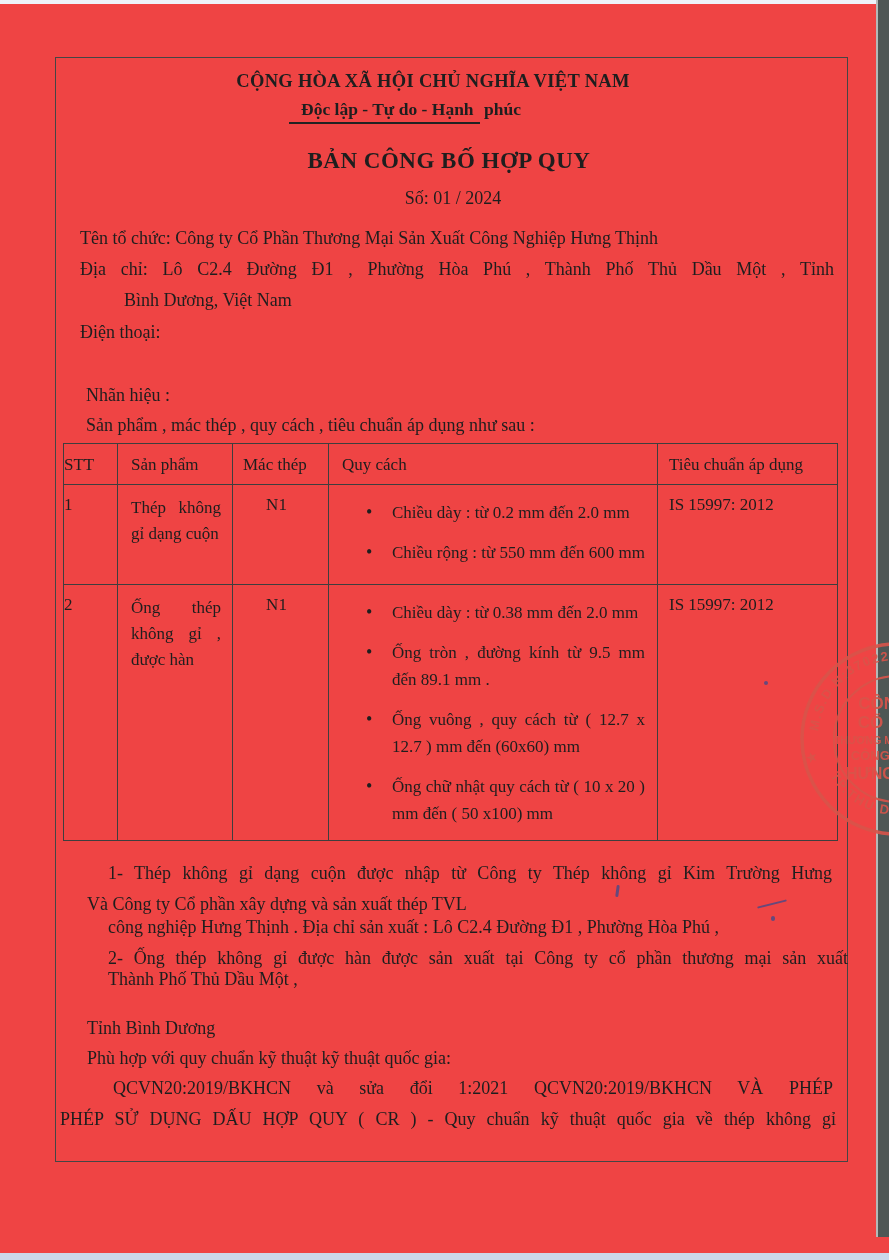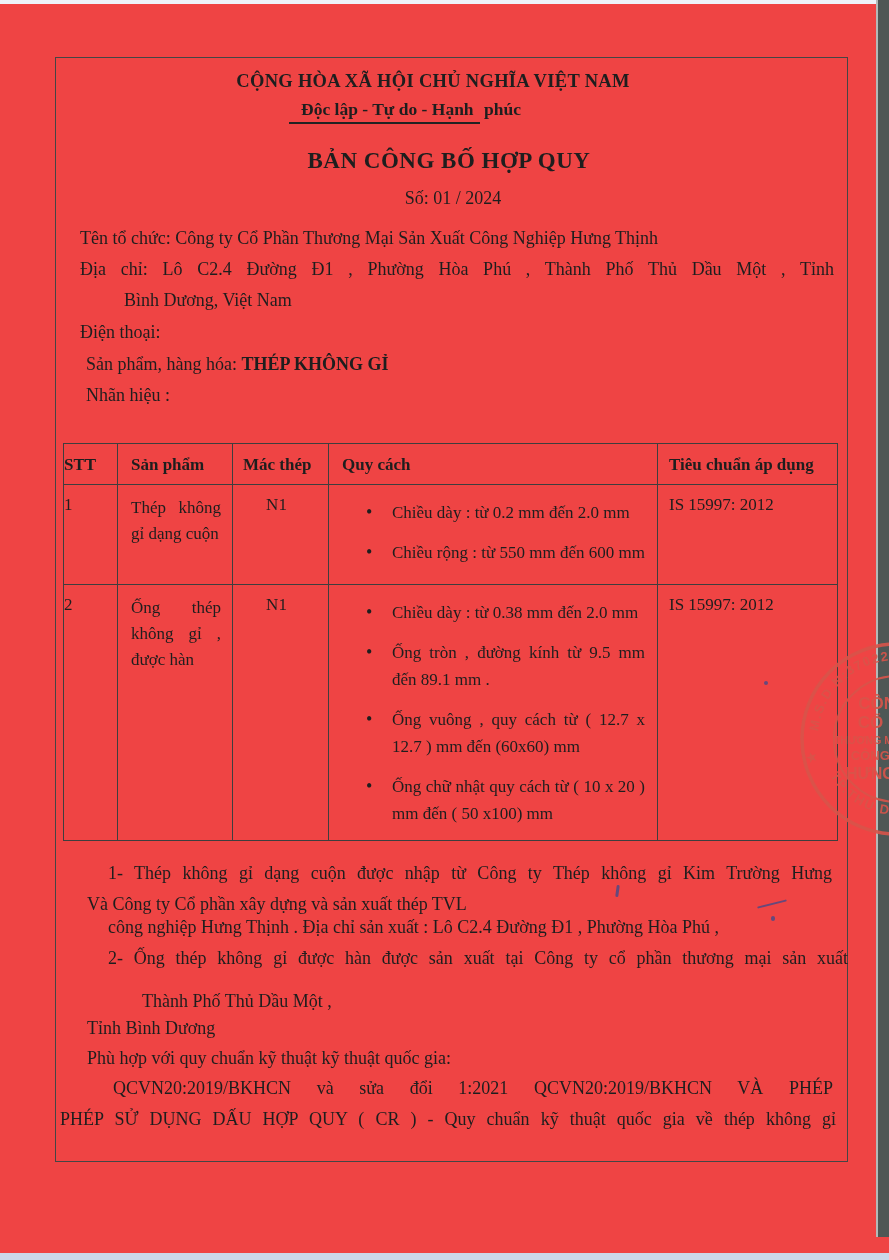--- a/index.html
+++ b/index.html
@@ -29,21 +29,21 @@
   .wrapline { font-size:18px; line-height:28px; text-align:justify; text-align-last:justify; white-space:normal; }
   .bold { font-weight:bold; }
 
   table.spec { position:absolute; left:63px; top:443px; width:774px;
                border-collapse:collapse; table-layout:fixed; font-size:17px; }
   table.spec th, table.spec td { border:1.6px solid #3e3e3e; vertical-align:top;
                font-weight:normal; text-align:left; padding:0; }
   table.spec thead th { height:40px; vertical-align:middle; }
   th.c-stt, td.c-stt { text-align:center; }
   .pad { padding:10px 8px 4px 13px; }
-  .padh { padding:2px 4px 0 13px;font-weight:bold; }
+  .padh { padding:2px 4px 0 13px; }
   td.c-sp .pad { text-align:justify; line-height:26px; padding-right:11px; }
   ul.specs { list-style:none; margin:14px 0 0 0; padding:0 12px 0 37px; }
   ul.specs li { position:relative; padding-left:26px; margin-bottom:13px;
                 text-align:justify; line-height:27px; }
   ul.specs li::before { content:"•"; position:absolute; left:0; top:0; font-size:18px; }
 
   .stamp { left:745px; top:633px; width:290px; height:220px; opacity:.9; }
   .stamp text { font-family:"Liberation Sans", sans-serif; font-weight:bold; }
 
   .ink { background:#3a4a8e; opacity:.75; border-radius:2px; }
@@ -61,22 +61,22 @@
   <div class="abs nat-title">CỘNG HÒA XÃ HỘI CHỦ NGHĨA VIỆT NAM</div>
   <div class="abs motto"><span class="u">Độc lập - Tự do - Hạnh</span><span> phúc</span></div>
 
   <div class="abs doc-title">BẢN CÔNG BỐ HỢP QUY</div>
   <div class="abs doc-number">Số: 01 / 2024</div>
 
   <div class="abs bodyline" style="left:80px; top:224px;">Tên tổ chức: Công ty Cổ Phần Thương Mại Sản Xuất Công Nghiệp Hưng Thịnh</div>
   <div class="abs wrapline" style="left:80px; top:255px; width:754px;">Địa chỉ: Lô C2.4 Đường Đ1 , Phường Hòa Phú , Thành Phố Thủ Dầu Một , Tỉnh</div>
   <div class="abs bodyline" style="left:96px; top:286px;margin-left:28px;">Bình Dương, Việt Nam</div>
   <div class="abs bodyline" style="left:80px; top:318px;">Điện thoại:</div>
-  <div class="abs bodyline" style="left:86px; top:350px;"><span>Sản phẩm, hàng hóa: </span><span class="bold">THÉP KHÔNG GỈ</span></div>
   <div class="abs bodyline" style="left:86px; top:381px;">Nhãn hiệu :</div>
+  <div class="abs bodyline" style="left:86px; top:411px;">Sản phẩm , mác thép , quy cách , tiêu chuẩn áp dụng như sau :</div>
 
   <table class="spec">
     <colgroup>
       <col style="width:54px">
         <col style="width:115px">
         <col style="width:96px">
       <col style="width:329px">
         <col style="width:180px">
     </colgroup>
     <thead>
@@ -141,21 +141,21 @@
             <div class="pad" style="padding-left:11px;">IS 15997: 2012</div>
           </td>
       </tr>
     </tbody>
   </table>
 
   <div class="abs wrapline" style="left:108px; top:859px; width:724px;">1- Thép không gỉ dạng cuộn được nhập từ Công ty Thép không gỉ Kim Trường Hưng</div>
   <div class="abs bodyline" style="left:87px; top:890px;">Và Công ty Cổ phần xây dựng và sản xuất thép TVL</div>
   <div class="abs wrapline" style="left:108px; top:944px; width:740px;">2- Ống thép không gỉ được hàn được sản xuất tại Công ty cổ phần thương mại sản xuất</div>
   <div class="abs bodyline" style="left:108px; top:913px;text-align:right;">công nghiệp Hưng Thịnh . Địa chỉ sản xuất : Lô C2.4 Đường Đ1 , Phường Hòa Phú ,</div>
-  <div class="abs bodyline" style="left:108px; top:987px;margin-left:34px;">Thành Phố Thủ Dầu Một ,</div>
+  <div class="abs bodyline" style="left:108px; top:965px;">Thành Phố Thủ Dầu Một ,</div>
   <div class="abs bodyline" style="left:87px; top:1014px;">Tỉnh Bình Dương</div>
   <div class="abs bodyline" style="left:87px; top:1044px;">Phù hợp với quy chuẩn kỹ thuật kỹ thuật quốc gia:</div>
   <div class="abs wrapline" style="left:113px; top:1074px; width:720px;">QCVN20:2019/BKHCN và sửa đổi 1:2021 QCVN20:2019/BKHCN VÀ PHÉP</div>
   <div class="abs wrapline" style="left:60px; top:1105px; width:776px;">PHÉP SỬ DỤNG DẤU HỢP QUY ( CR ) -  Quy chuẩn kỹ thuật quốc gia về thép không gỉ</div>
 
   <svg class="abs stamp" viewBox="0 0 290 220" xmlns="http://www.w3.org/2000/svg">
     <defs>
       <path id="arcTop" d="M 73,106 A 79,79 0 0 1 231,106"></path>
       <path id="arcBottom" d="M 76,106 A 76,76 0 0 0 228,106"></path>
     </defs>

